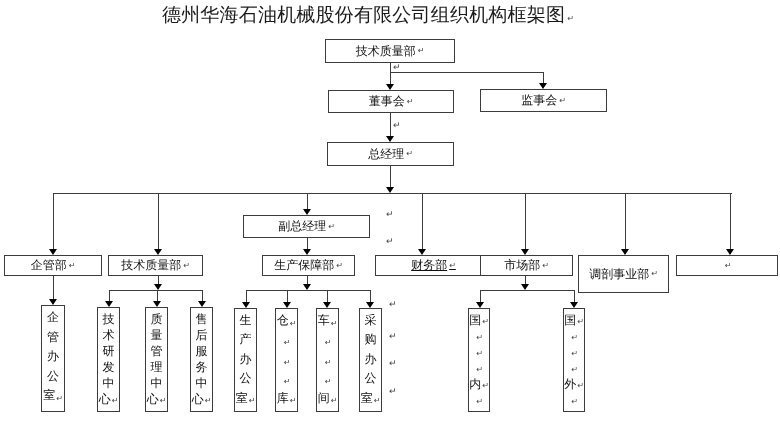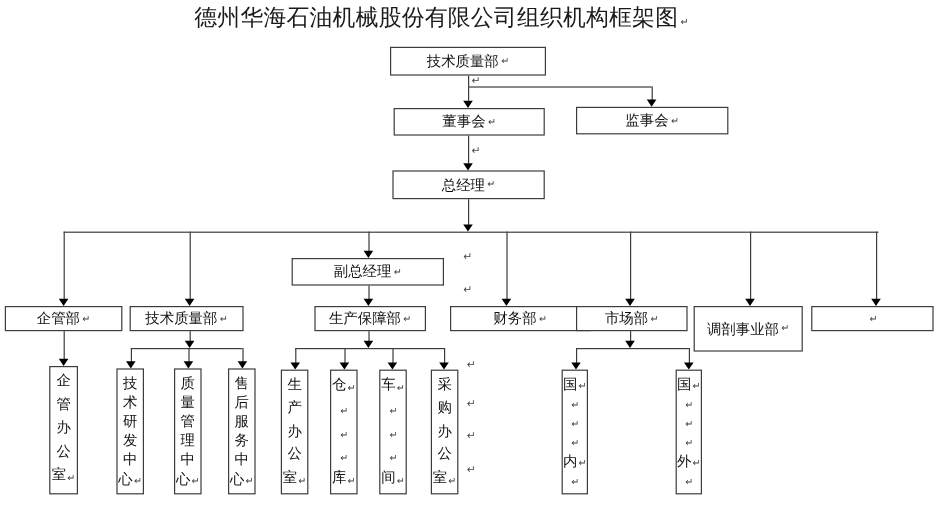--- a/index.html
+++ b/index.html
@@ -72,21 +72,21 @@
       <span class="ret">↵</span>
     </div>
   <div class="box" style="left:108px;top:255px;width:95px;height:21px;">
       <span>技术质量部</span>
       <span class="ret">↵</span>
     </div>
   <div class="box" style="left:262px;top:255px;width:93px;height:21px;">
       <span>生产保障部</span>
       <span class="ret">↵</span>
     </div>
-  <div class="box" style="left:375px;top:255px;width:117px;height:21px;">
+  <div class="box" style="left:375px;top:255px;width:117px;height:21px;text-decoration:underline;">
       <span>财务部</span>
       <span class="ret">↵</span>
     </div>
   <div class="box" style="left:480px;top:255px;width:93px;height:21px;">
       <span>市场部</span>
       <span class="ret">↵</span>
     </div>
   <div class="box" style="left:578px;top:255px;width:91px;height:38px;">
       <span>调剖事业部</span>
       <span class="ret">↵</span>

